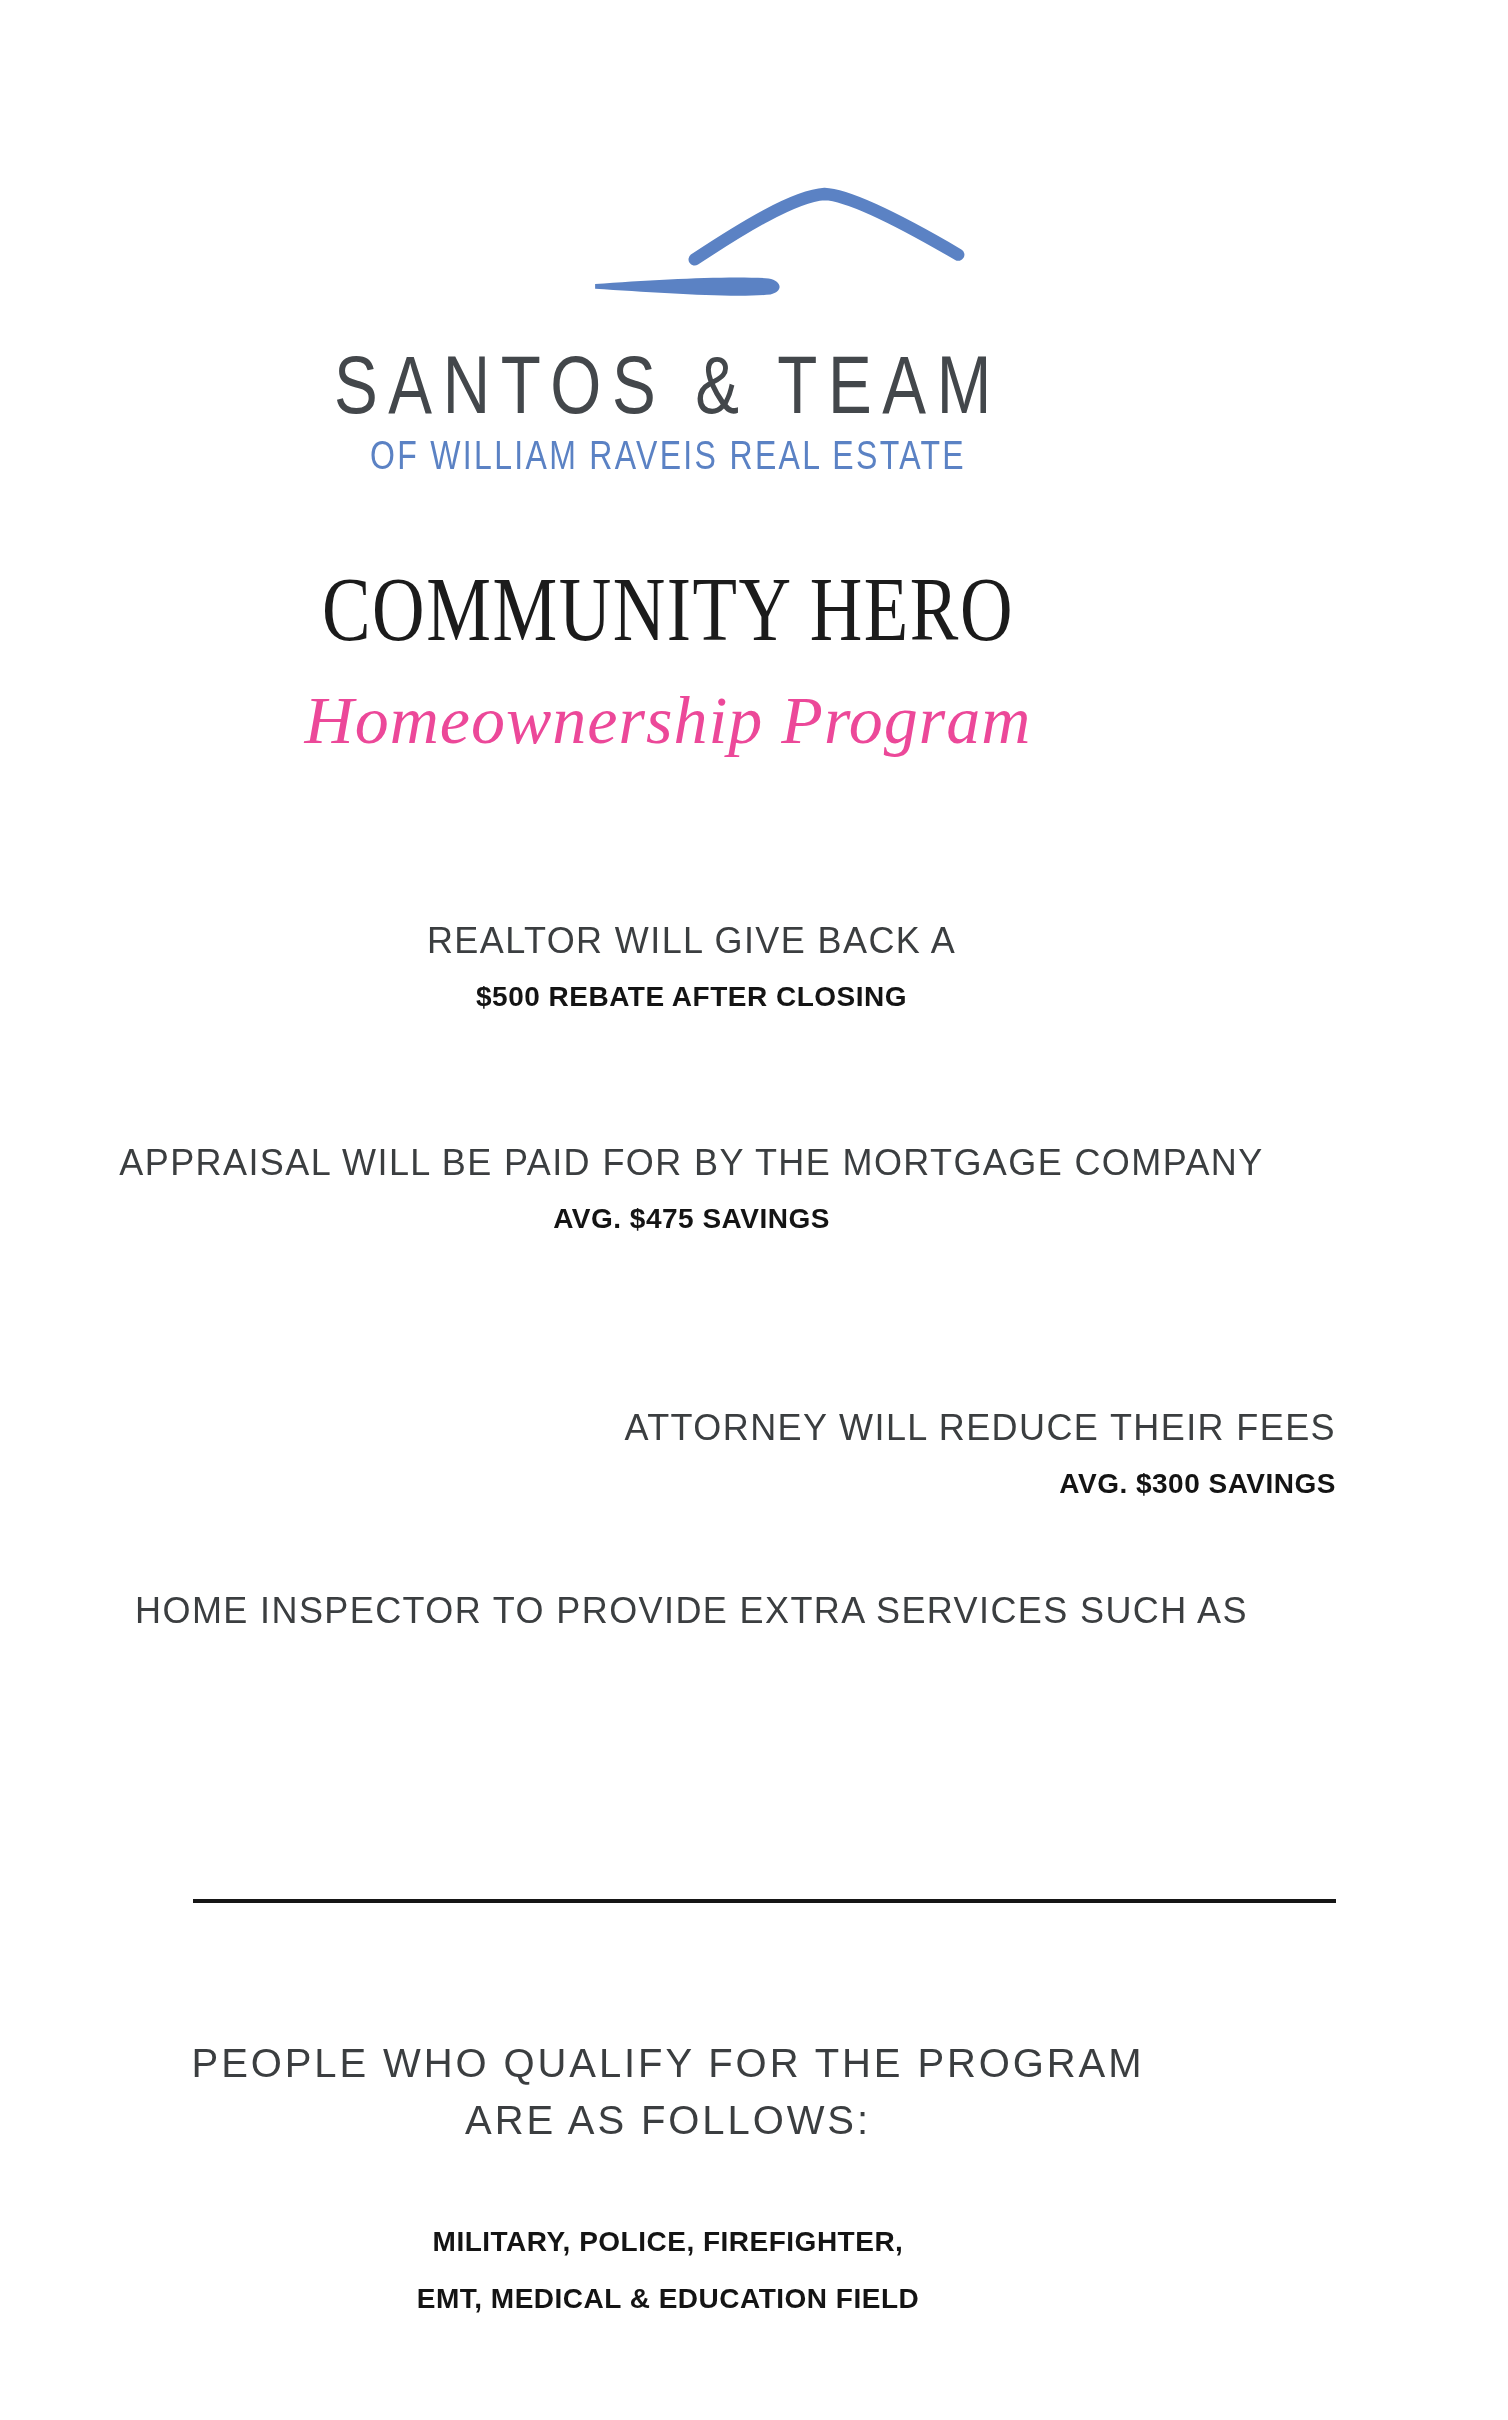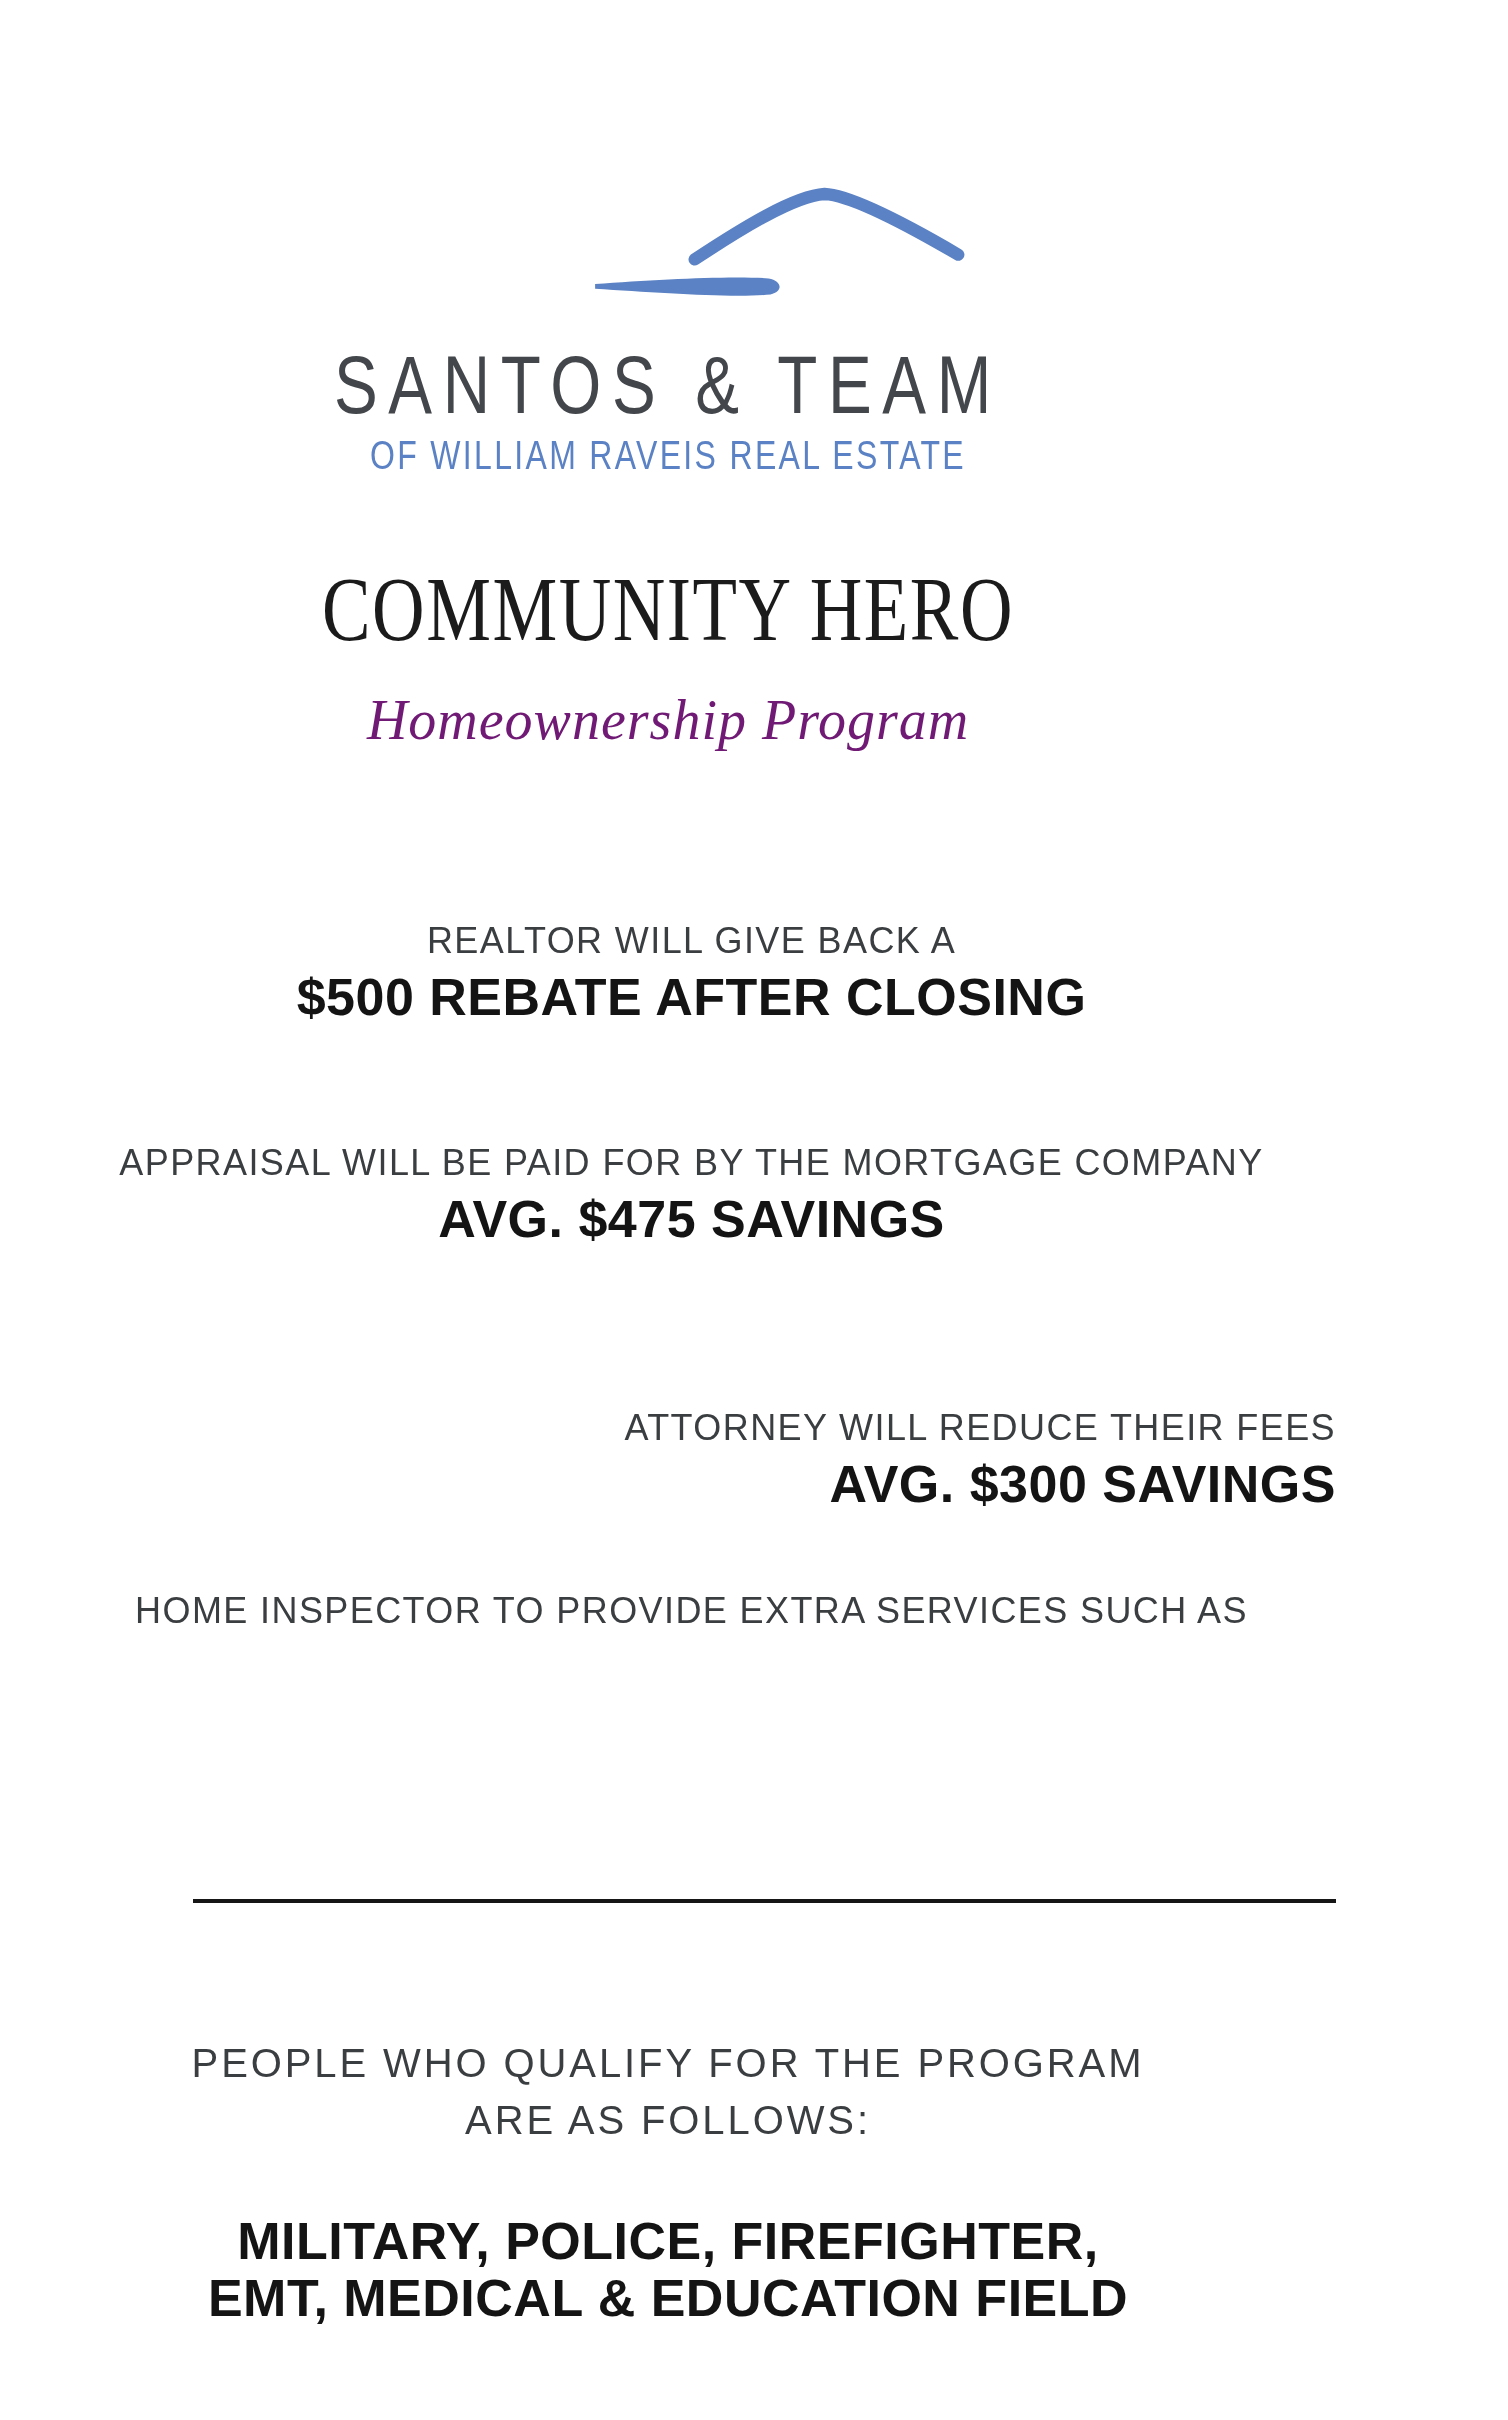--- a/index.html
+++ b/index.html
@@ -51,40 +51,40 @@
     line-height:101px;
     letter-spacing:1.9px;
     color:#1b1b1b;
     transform:scaleX(0.8);
     white-space:nowrap;
   }
   .program-subtitle{
     top:677px;
     font-family:"Liberation Serif","DejaVu Serif",serif;
     font-style:italic;
-    font-size:56px;
+    font-size:68px;
     line-height:86px;
-    color:#701a75;
+    color:#ec4899;
     letter-spacing:1px;
     white-space:nowrap;
   }
 
   .benefit{line-height:56px;padding-left:47px;}
   .reg{
     font-size:36px;
     letter-spacing:1.4px;
     color:var(--text);
   }
   .reg-lg{
     font-size:40px;
     letter-spacing:2.9px;
     color:var(--text);
   }
   .bold{
-    font-size:52px;
+    font-size:28px;
     font-weight:700;
     letter-spacing:0.5px;
     color:var(--emphasis);
   }
   .b1{top:913px;}
   .b2{top:1135px;}
   .b3{top:1400px;text-align:right;}
   .b4{top:1583px;}
 
   .divider{

